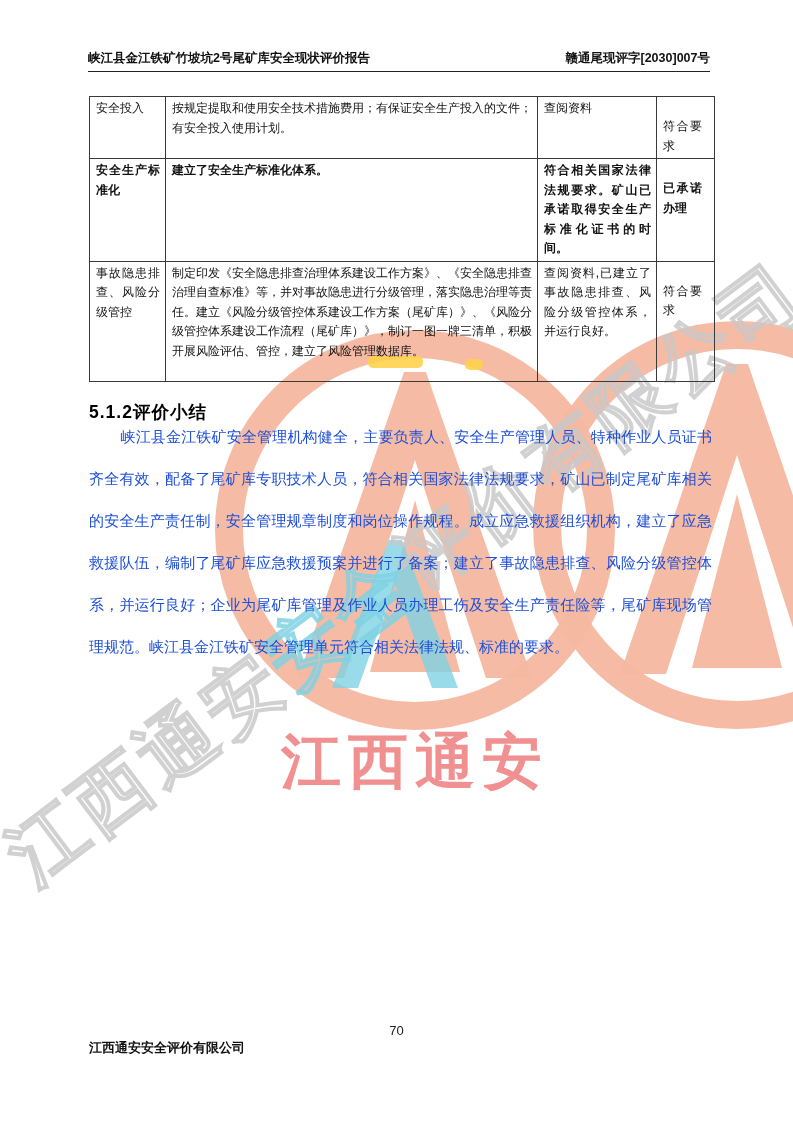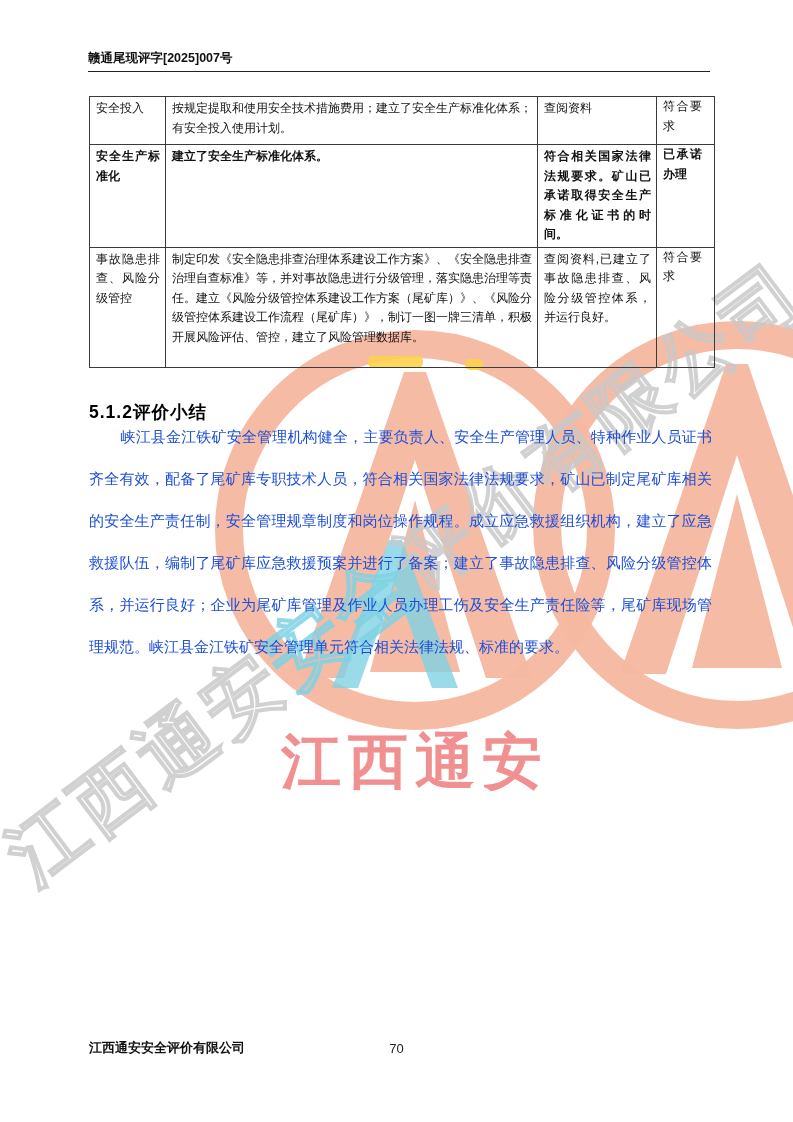--- a/index.html
+++ b/index.html
@@ -35,38 +35,38 @@
   }
   table.review {
     position:absolute; left:89px; top:96px; width:625px;
     border-collapse:collapse; table-layout:fixed;
     font-size:12px; line-height:19.5px; color:#111;
   }
   table.review td {
     border:1.5px solid #3a3a3a; vertical-align:top;
     padding:2px 5px 2px 6px; text-align:justify;
   }
-  table.review td.c-result { padding:0 12px 2px 6px; }
+  table.review td.c-result { padding:20px 12px 2px 6px; }
   table.review tr.r1 { height:48px; }
   table.review tr.r2 { height:95px;font-weight:bold; }
   table.review tr.r3 { height:120px;margin-left:32px; }
   .sec-heading {
     position:absolute; left:89px; top:380px;
     font-size:17.5px; font-weight:bold; color:#000;
     letter-spacing:1px;
     margin-top:20px;
   }
   .body-para {
     position:absolute; left:89px; top:416px; width:623px;
     font-size:15px; line-height:42px; text-align:justify;
     text-indent:2.1em; color:#1d4ed8;
   }
   .pg-num {
     position:absolute; left:0; top:1023px; width:100%;
-    text-align:center; font-size:13px; color:#222;margin-top:18px;
+    text-align:center; font-size:13px; color:#222;
   }
   .ft-company {
     position:absolute; left:89px; top:1039px;
     font-size:13px; font-weight:bold; color:#111;
   }
 </style>
 </head>
 <body>
 
 <div class="page">
@@ -93,34 +93,35 @@
     </svg>
 
     <div class="wm-diagonal"><span>江西通安</span><span class="cyan-part">安全</span><span>评价有限公司</span></div>
 
     <div class="wm-stamp">江西通安</div>
   </div>
 
   <div class="content">
 
     <div class="hdr">
-      <span>赣通尾现评字[2025]007号</span>
+      <span>峡江县金江铁矿竹坡坑2号尾矿库安全现状评价报告</span>
+      <span>赣通尾现评字[2030]007号</span>
     </div>
 
     <table class="review">
       <colgroup>
         <col style="width:76px">
           <col style="width:372px">
           <col style="width:119px">
           <col style="width:58px">
       </colgroup>
       <tbody>
         <tr class="r1">
           <td>安全投入</td>
-          <td>按规定提取和使用安全技术措施费用；建立了安全生产标准化体系；有安全投入使用计划。</td>
+          <td>按规定提取和使用安全技术措施费用；有保证安全生产投入的文件；有安全投入使用计划。</td>
           <td>查阅资料</td>
           <td class="c-result">符合要求</td>
         </tr>
         <tr class="r2">
           <td>安全生产标准化</td>
           <td>建立了安全生产标准化体系。</td>
           <td>符合相关国家法律法规要求。矿山已承诺取得安全生产标准化证书的时间。</td>
           <td class="c-result">已承诺办理</td>
         </tr>
         <tr class="r3">

